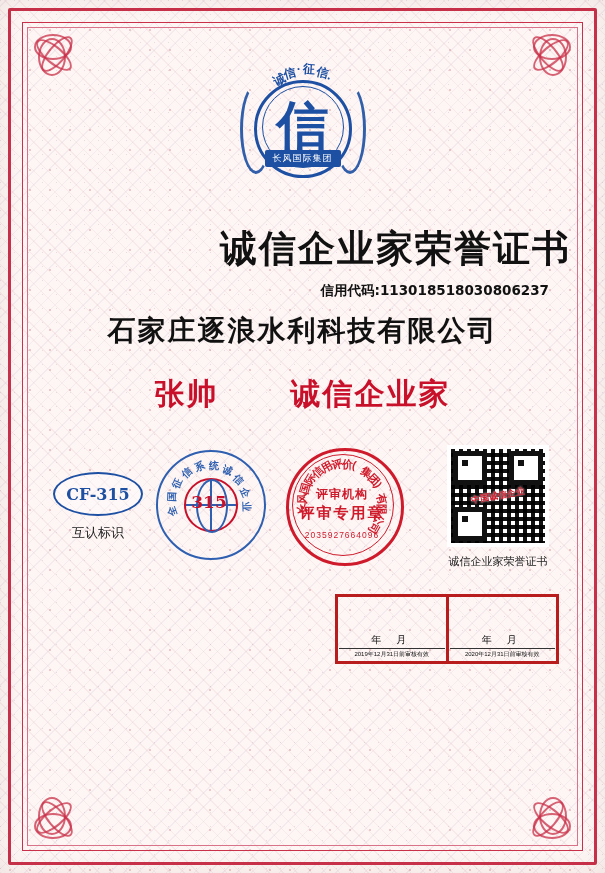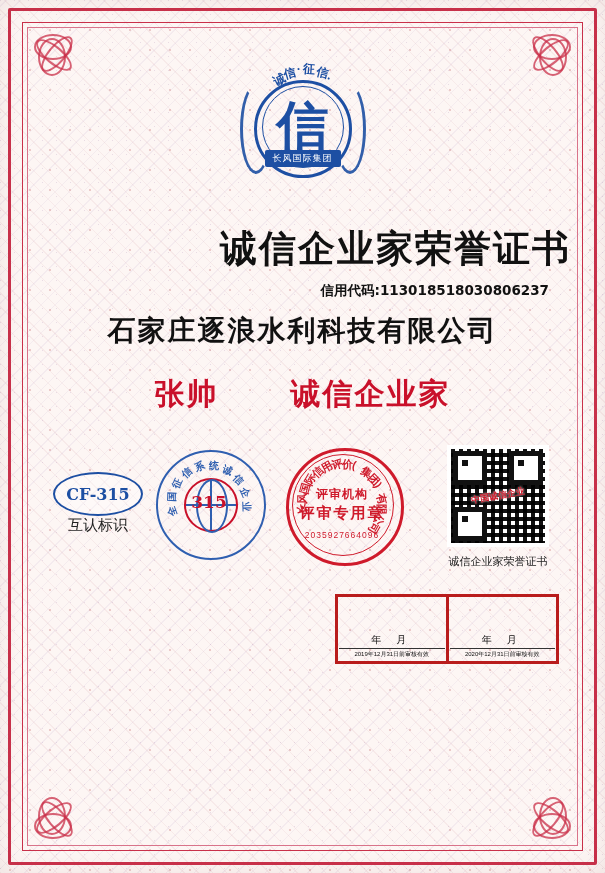--- a/index.html
+++ b/index.html
@@ -126,21 +126,21 @@
   .seals{position:absolute;left:0;right:0;top:408px;height:130px;}
 
   .seal-cf{position:absolute;left:16px;top:30px;width:96px;text-align:center;}
   .seal-cf .oval{
     width:86px;height:40px;margin:0 auto;border:2px solid #1d4fa3;border-radius:50%;
     display:flex;align-items:center;justify-content:center;
     color:#1d4fa3;font-size:16px;font-weight:700;font-family:"DejaVu Serif",serif;
     background:rgba(255,255,255,.35);
     text-align:center;
   }
-  .seal-cf .cap{margin-top:0;font-size:15px;color:#222;}
+  .seal-cf .cap{margin-top:8px;font-size:13px;color:#222;}
 
   .seal-blue{position:absolute;left:122px;top:8px;width:110px;height:110px;}
   .seal-blue .o{
     position:absolute;left:0;top:0;width:106px;height:106px;border-radius:50%;
     border:2.5px solid #2f5fb0;
   }
   .seal-blue .globe{
     position:absolute;left:28px;top:28px;width:50px;height:50px;border-radius:50%;
     border:2px solid #c9102a;
     background:

